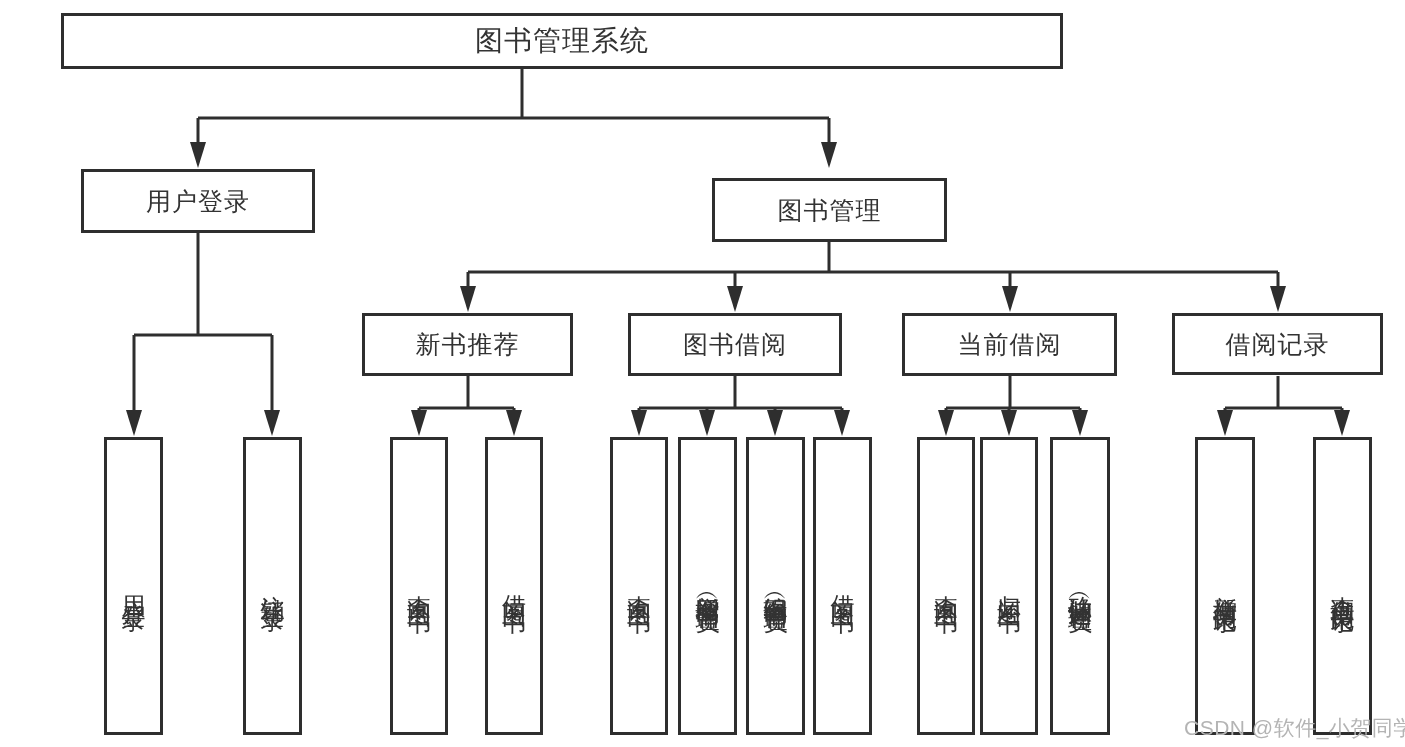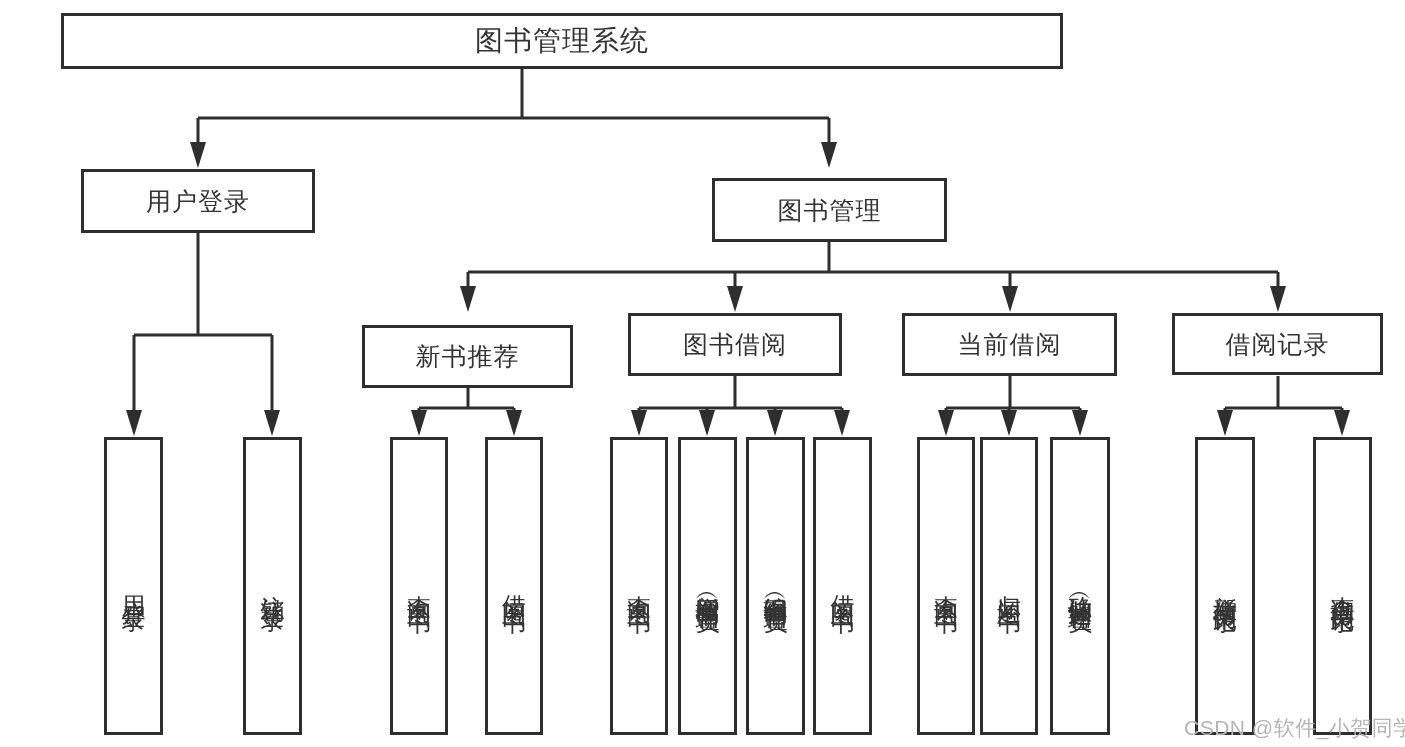--- a/index.html
+++ b/index.html
@@ -96,21 +96,21 @@
       <polygon class="arrow" points="1217,410 1233,410 1225,436"></polygon>
       <polygon class="arrow" points="1334,410 1350,410 1342,436"></polygon>
     </g>
   </svg>
 
   <div class="box lv1" style="left:21px;top:13px;width:1002px;height:56px;margin-left:40px;">图书管理系统</div>
 
   <div class="box lv2" style="left:81px;top:169px;width:234px;height:64px;">用户登录</div>
   <div class="box lv2" style="left:712px;top:169px;width:235px;height:64px;margin-top:9px;">图书管理</div>
 
-  <div class="box lv2" style="left:362px;top:313px;width:211px;height:63px;margin-top:12px;">新书推荐</div>
+  <div class="box lv2" style="left:362px;top:313px;width:211px;height:63px;">新书推荐</div>
   <div class="box lv2" style="left:628px;top:313px;width:214px;height:63px;">图书借阅</div>
   <div class="box lv2" style="left:902px;top:313px;width:215px;height:63px;">当前借阅</div>
   <div class="box lv2" style="left:1172px;top:313px;width:211px;height:62px;">借阅记录</div>
 
   <div class="box vbox" style="left:104px;top:437px;width:59px;height:298px;">用户登录</div>
   <div class="box vbox" style="left:243px;top:437px;width:59px;height:298px;">注销登录</div>
 
   <div class="box vbox" style="left:390px;top:437px;width:58px;height:298px;">查询图书</div>
   <div class="box vbox" style="left:485px;top:437px;width:58px;height:298px;">借阅图书</div>
 

